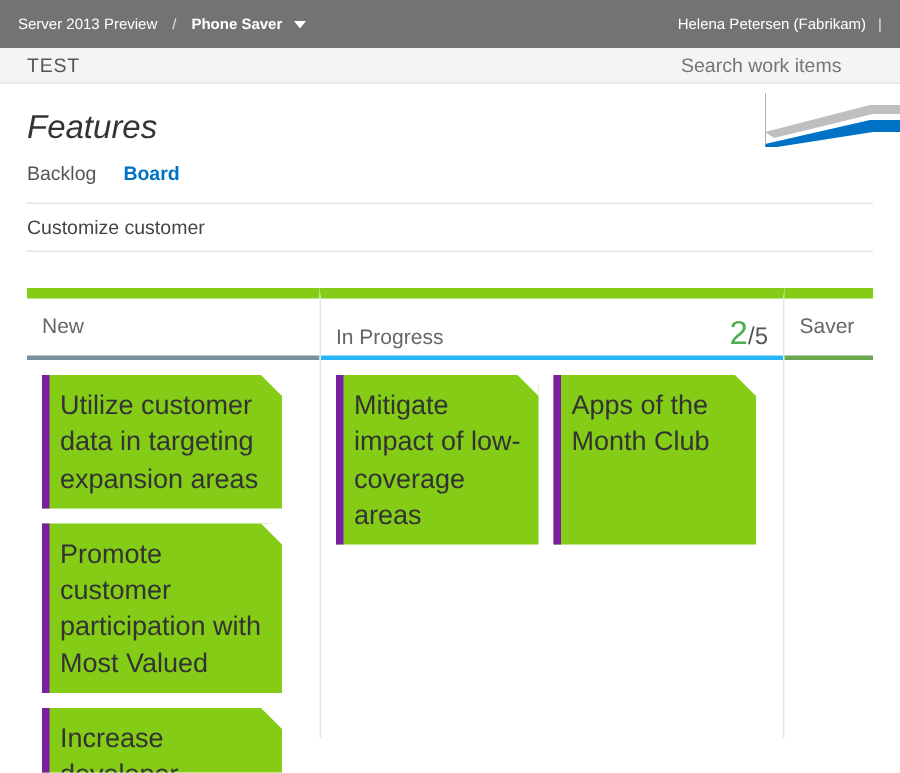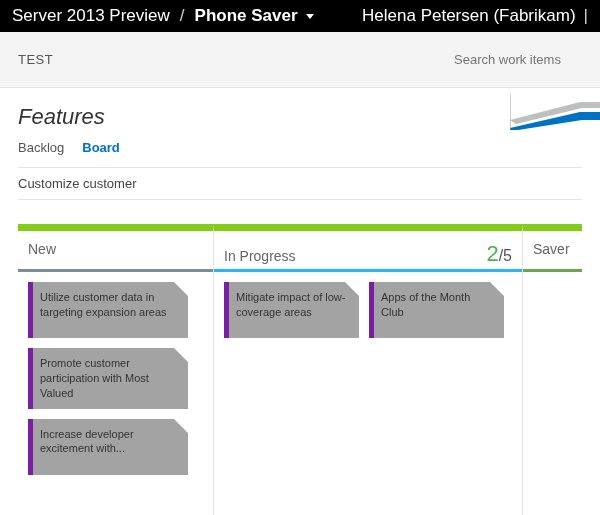--- a/index.html
+++ b/index.html
@@ -6,48 +6,48 @@
   body {
     font-family: "Segoe UI", Arial, sans-serif;
     font-size: 13px;
     color: #333;
     background: #fff;
     width: 600px;
     height: 515px;
     overflow: hidden;
   }
   .topbar {
-    background: #000000;
+    background: #737373;
     color: #fff;
     height: 32px;
     display: flex;
     align-items: center;
     padding: 0 12px;
-    font-size: 17px;
+    font-size: 10px;
   }
   .topbar .crumb { white-space: nowrap; }
   .topbar .sep { margin: 0 10px; opacity: 0.8; }
   .topbar .project { font-weight: 600; }
   .topbar .dd {
     display: inline-block;
     margin-left: 8px;
     width: 0; height: 0;
     border-left: 4px solid transparent;
     border-right: 4px solid transparent;
     border-top: 5px solid #fff;
     vertical-align: middle;
   }
   .topbar .spacer { flex: 1; }
   .topbar .user { white-space: nowrap; margin-left: 43px; }
   .topbar .pipe { margin-left: 8px; opacity: 0.8; }
 
   .navrow {
     background: #f4f4f4;
     border-bottom: 1px solid #e5e5e5;
-    height: 56px;
+    height: 24px;
     display: flex;
     align-items: center;
     padding: 0 18px;
     color: #555;
     font-size: 13px;
   }
   .navrow .tab { text-transform: uppercase; letter-spacing: 0.5px; }
   .navrow .spacer { flex: 1; }
   .navrow .search {
     width: 130px;
@@ -119,25 +119,25 @@
   }
   .col.new .colbar { background: #78909c; }
   .col.progress .colbar { background: #29b6f6; }
   .col.done .colbar { background: #6aa84f; }
   .wip { font-size: 16px; color: #555; }
   .wip .cur { color: #4caf50; font-size: 22px; font-weight: 400; }
 
   .cards { display: flex; flex-wrap: wrap; gap: 10px; }
   .card {
     position: relative;
-    background: #a3a3a3;
+    background: #84cc16;
     width: 160px;
     min-height: 56px;
     padding: 8px 10px 8px 12px;
-    font-size: 11px;
+    font-size: 18px;
     line-height: 1.35;
     color: #333;
     border-radius: 0 8px 0 0;
   }
   .col.progress .card { width: 135px; }
   .card::before {
     content: "";
     position: absolute;
     left: 0; top: 0; bottom: 0;
     width: 5px;

